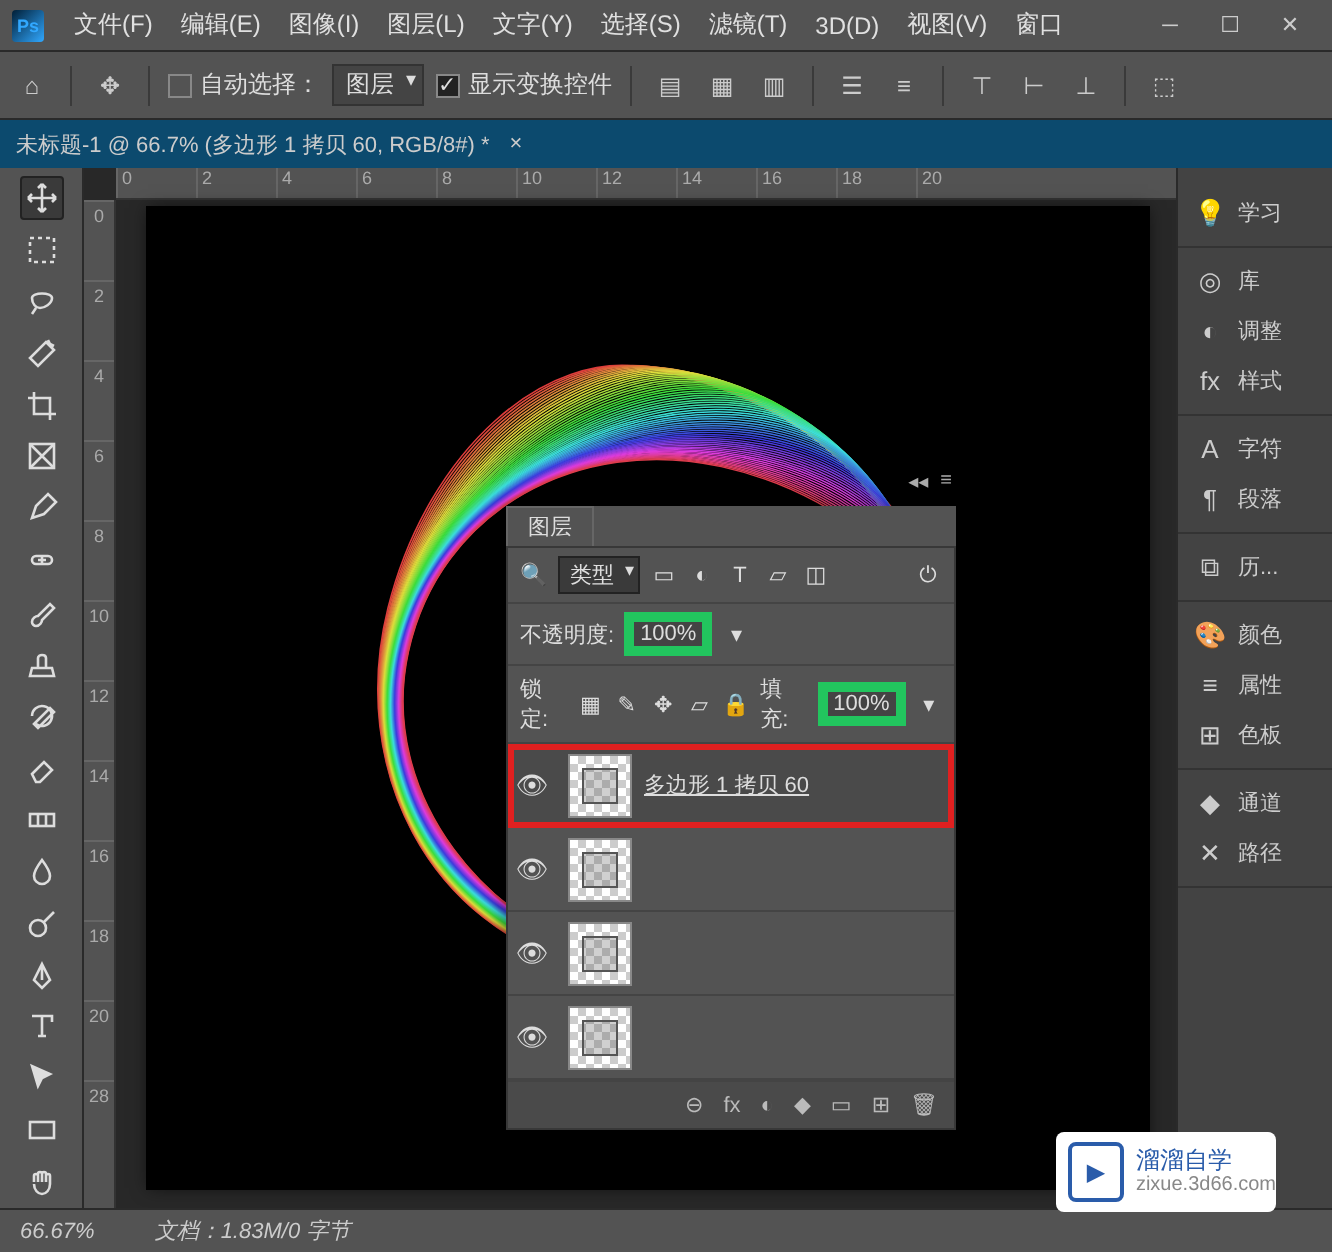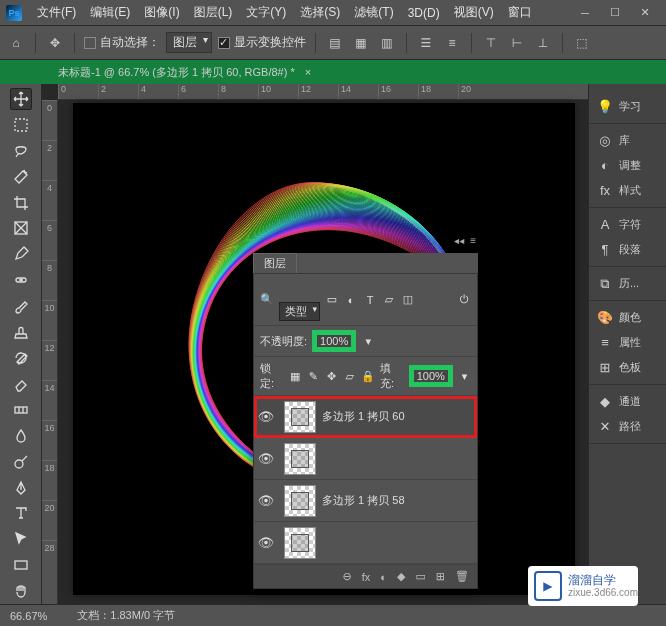--- a/index.html
+++ b/index.html
@@ -10,56 +10,56 @@
 .menubar .spacer { flex: 1; }
 .win-btn { width: 30px; text-align: center; font-size: 11px; color: #ccc; }
 .optbar { height: 34px; background: #535353; display: flex; align-items: center; padding: 0 6px; gap: 6px; font-size: 12px; color: #ddd; border-bottom: 1px solid #2a2a2a; }
 .opt-icon { width: 20px; height: 20px; display: flex; align-items: center; justify-content: center; color: #ccc; }
 .sep { width: 1px; height: 20px; background: #3a3a3a; margin: 0 3px; }
 .check { width: 12px; height: 12px; border: 1px solid #888; display: inline-block; vertical-align: middle; margin-right: 4px; }
 .check.on { background:#222; position:relative; }
 .check.on::after { content:'✓'; position:absolute; top:-2px; left:0; font-size:11px; color:#ddd; }
 .select { background:#444; border:1px solid #333; padding:1px 14px 1px 6px; position:relative; }
 .select::after { content:'▾'; position:absolute; right:3px; top:1px; font-size:10px; }
-.tabbar { height: 24px; background: #15803d; display: flex; align-items: center; padding-left: 50px; font-size: 11px; color: #ccc; }
+.tabbar { height: 24px; background: #0c4a6e; display: flex; align-items: center; font-size: 11px; color: #ccc; }
 .tabbar .tab { padding:0 8px; }
 .main { display:flex; height: calc(100% - 26px - 34px - 24px - 22px); }
 .tools { width: 42px; background:#535353; border-right:1px solid #2a2a2a; display:flex; flex-direction:column; align-items:center; padding-top:2px; }
 .tool { width:22px; height:22px; margin:2px 0; display:flex;align-items:center;justify-content:center;color:#ddd;font-size:14px;border:1px solid transparent;border-radius:2px; position:relative; }
 .tool.active { background:#3a3a3a; border-color:#222; }
 .tool svg { width:16px; height:16px; stroke:#ddd; fill:none; stroke-width:1.3; }
 .canvas-area { flex:1; background:#282828; position:relative; overflow:hidden; }
 .ruler-h { position:absolute; top:0; left:16px; right:0; height:16px; background:#535353; border-bottom:1px solid #333; color:#aaa; font-size:9px; display:flex; }
 .ruler-h span { width:40px; border-left:1px solid #666; padding-left:2px; }
 .ruler-v { position:absolute; top:16px; left:0; width:16px; bottom:0; background:#535353; border-right:1px solid #333; color:#aaa; font-size:9px; display:flex; flex-direction:column; }
 .ruler-v span { height:40px; border-top:1px solid #666; padding-top:2px; text-align:center; }
 .canvas { position:absolute; top:20px; left:32px; width:500px; height:490px; background:#000; box-shadow: 0 0 0 1px #000, 0 0 8px rgba(0,0,0,.6); }
-.statusbar { height:22px; background:#535353; display:flex; align-items:center; padding:0 10px; font-size:11px; color:#ccc; gap:30px; border-top:1px solid #2a2a2a; }
+.statusbar { height:22px; background:#535353; display:flex; align-items:center; padding:0 10px; font-size:11px; color:#ccc; gap:30px; border-top:1px solid #2a2a2a;font-style:italic; }
 .rpanels { width:78px; background:#434343; border-left:1px solid #2a2a2a; display:flex; flex-direction:column; padding-top:6px; }
 .rpanels .grp { border-bottom:1px solid #333; padding:4px 0; }
 .rpanels .pi { height:25px; display:flex; align-items:center; gap:6px; padding:0 8px; font-size:11px; color:#ccc; }
 .rpanels .pi .ic { width:16px; text-align:center; font-size:13px; }
 .layers-panel { position:absolute; top:253px; left:253px; width:225px; background:#535353; box-shadow:0 3px 12px rgba(0,0,0,.5); font-size:11px; color:#ddd; }
 .lp-tab { height:20px; display:flex; align-items:flex-end; }
 .lp-tab .t { background:#535353; padding:2px 10px; border-top:1px solid #666; border-left:1px solid #666; border-right:1px solid #666;}
 .lp-close { position:absolute; top:-18px; right:2px; font-size:10px; color:#aaa; display:flex; gap:6px; }
 .lp-body { border:1px solid #383838; }
 .lp-row { display:flex; align-items:center; gap:5px; padding:4px 6px; border-bottom:1px solid #444; }
-.lp-row .sel { background:#3a3a3a; border:1px solid #222; padding:1px 12px 1px 5px; position:relative; flex:0 0 auto;margin-top:24px;}
+.lp-row .sel { background:#3a3a3a; border:1px solid #222; padding:1px 12px 1px 5px; position:relative; flex:0 0 auto;}
 .lp-row .sel::after { content:'▾'; position:absolute; right:2px; top:1px; font-size:9px;}
 .lp-row .rl { margin-left:auto; }
 .lp-row .ic { width:14px;height:14px;display:flex;align-items:center;justify-content:center;font-size:11px;}
 .lp-row .numbox { background:#444;border:5px solid #22c55e;padding:0 3px;}
 .lp-list { max-height:176px; overflow:hidden; }
 .layer { display:flex; align-items:center; height:42px; border-bottom:1px solid #444; }
 .layer.sel { outline:3px solid #e02020; outline-offset:-3px; background:#4a4a4a; }
 .layer .eye { width:24px; text-align:center; font-size:13px; }
 .layer .thumb { width:32px; height:32px; background:repeating-conic-gradient(#ccc 0 25%,#fff 0 50%) 0 0/8px 8px; border:1px solid #888; margin:0 6px; position:relative; }
 .layer .thumb::after { content:''; position:absolute; inset:6px; border:1px solid #555; background:rgba(100,100,100,.3); }
-.layer .lname { flex:1; font-size:11px; }
+.layer .lname { flex:1; font-size:11px;text-decoration:underline; }
 .lp-foot { height:24px; display:flex; align-items:center; justify-content:flex-end; gap:10px; padding:0 8px; border-top:1px solid #444; background:#4a4a4a; font-size:11px; color:#bbb; }
 .watermark { position:absolute; right:28px; bottom:20px; width:110px; height:40px; background:#fff; border-radius:4px; display:flex; align-items:center; font-size:12px; color:#2a5caa; }
 .watermark .play { width:30px;height:30px;border:2px solid #2a5caa;border-radius:4px;margin:0 6px;display:flex;align-items:center;justify-content:center; }
 .watermark .txt { display:flex;flex-direction:column;line-height:1.1; }
 .watermark .txt .sub { font-size:10px;color:#888; }
 </style>
 </head>
 <body>
 
 <div class="menubar">
@@ -423,21 +423,20 @@
           <div class="thumb"></div>
           <span class="lname">多边形 1 拷贝 60</span>
         </div>
         <div class="layer">
           <span class="eye">👁</span>
           <div class="thumb"></div>
         </div>
         <div class="layer">
           <span class="eye">👁</span>
           <div class="thumb"></div>
-          <span class="lname">多边形 1 拷贝 58</span>
         </div>
         <div class="layer">
           <span class="eye">👁</span>
           <div class="thumb"></div>
         </div>
       </div>
     <div class="lp-foot" id="lpfoot">
         <span>⊖</span>
         <span>fx</span>
         <span>◐</span>

